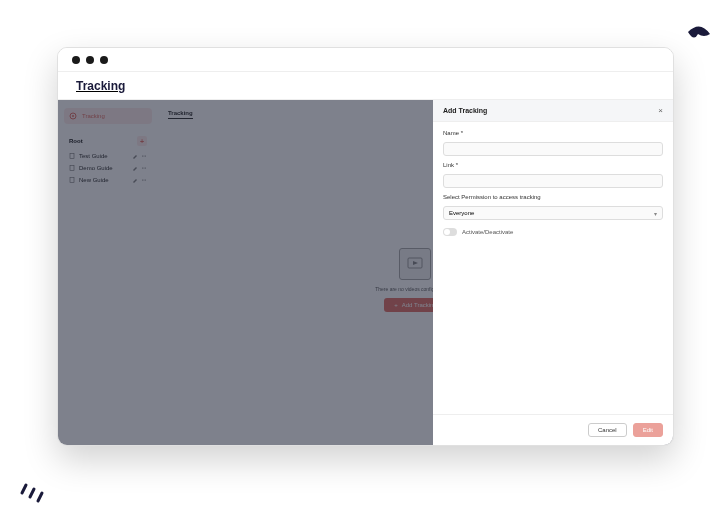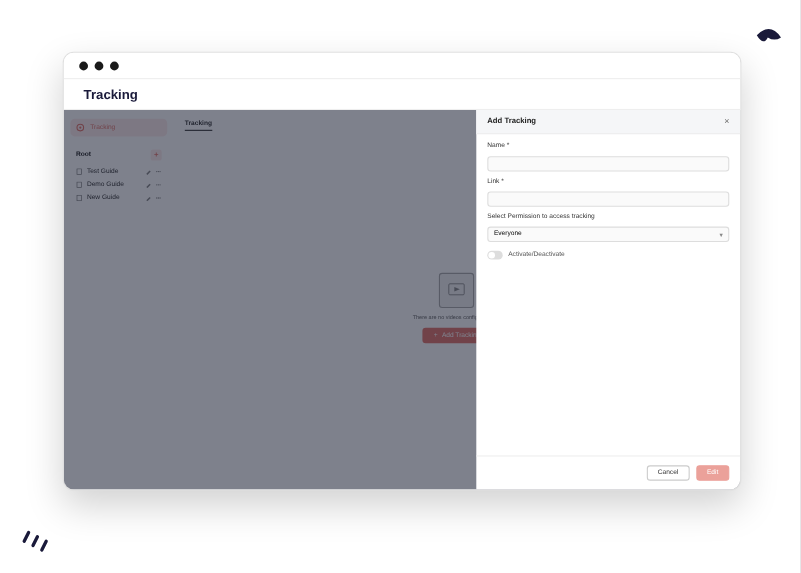--- a/index.html
+++ b/index.html
@@ -20,21 +20,21 @@
 .titlebar {
   height: 24px;
   background: #fff;
   border-bottom: 1px solid #eee;
   display: flex; align-items: center;
   padding-left: 14px;
   gap: 6px;
 }
 .wdot { width: 8px; height: 8px; border-radius: 50%; background: #1a1a1a; }
 
-.app { position: relative; height: calc(100% - 24px); }
+.app { position: relative; height: calc(100% - 24px); text-decoration: underline; }
 
 .appheader {
   height: 28px;
   display: flex; align-items: center;
   padding-left: 18px;
   border-bottom: 1px solid #eee;
 }
 .appheader h1 { font-size: 12px; font-weight: 600; color: #1a1a3a; }
 
 .appbody { position: relative; height: calc(100% - 28px); }

